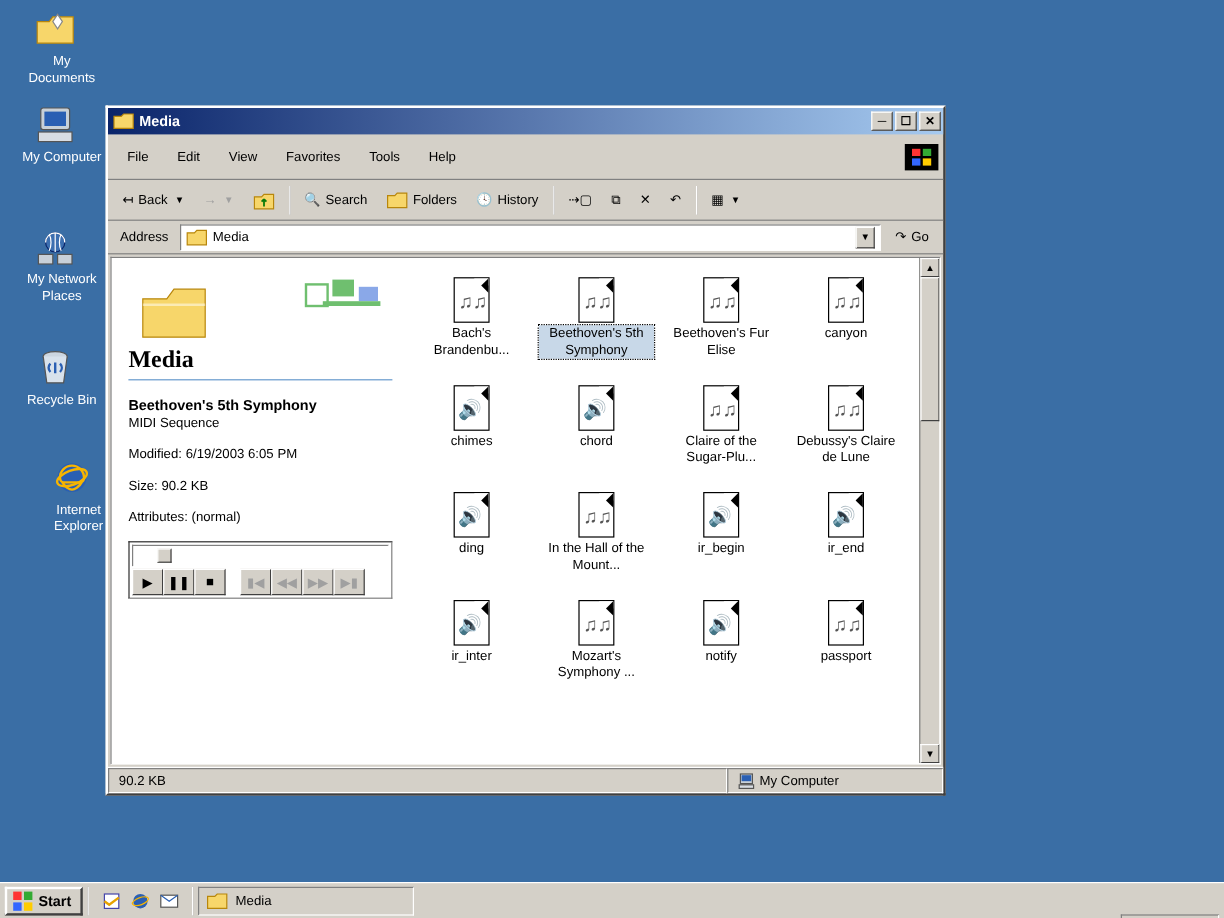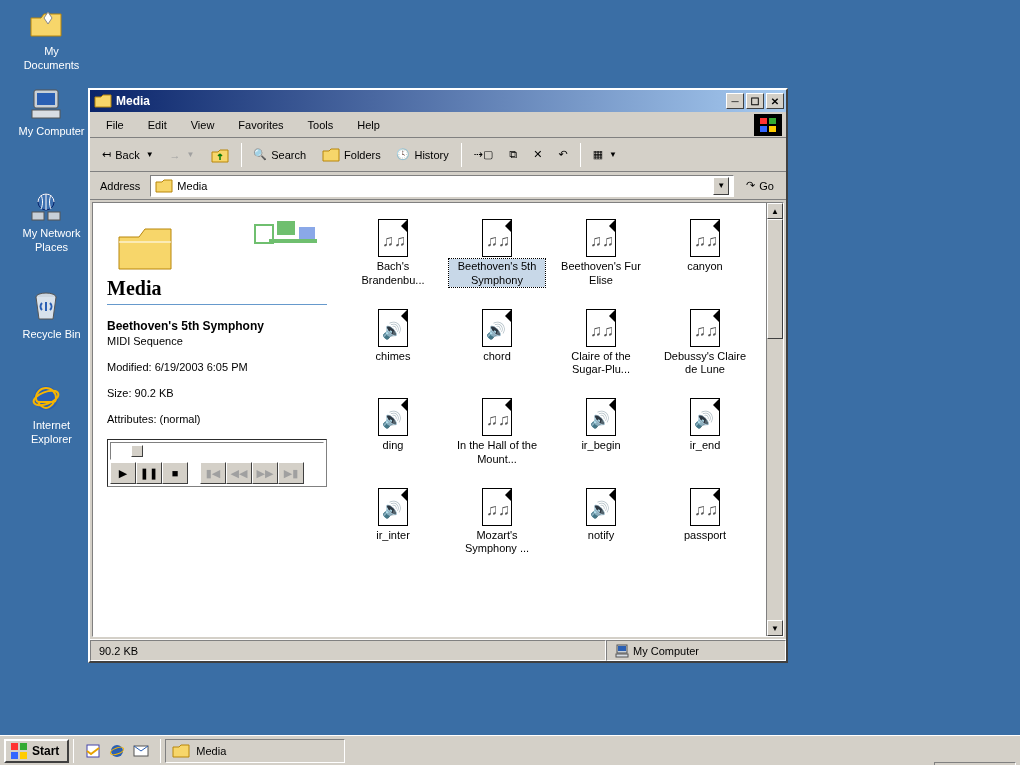--- a/index.html
+++ b/index.html
@@ -33,21 +33,21 @@
 .titlebar .title { display: flex; align-items: center; gap: 4px; padding-left: 2px; }
 .titlebar .title span { color: #fff; font-weight: bold; font-size: 12px; }
 .titlebar .controls { display: flex; gap: 2px; }
 .titlebar .controls button {
   width: 18px; height: 16px; font-size: 10px; font-weight: bold;
   background: #d4d0c8; border: 1px solid; border-color: #fff #404040 #404040 #fff;
   display: flex; align-items: center; justify-content: center; cursor: pointer;
   font-family: Tahoma;
 }
 .menubar {
-  height: 26px; display: flex; align-items: center;
+  height: 38px; display: flex; align-items: center;
   border-bottom: 1px solid #808080;
   padding: 0 4px;
 }
 .menubar .menu-item { padding: 4px 12px; cursor: pointer; }
 .menubar .throbber { margin-left: auto; width: 28px; height: 22px; background: #000; display:flex;align-items:center;justify-content:center;}
 
 .toolbar {
   height: 34px; display: flex; align-items: center; gap: 4px;
   padding: 2px 6px; border-bottom: 1px solid #808080;
 }
@@ -156,21 +156,21 @@
 <div class="desktop-icon" style="top:289px;left:6px">
   <div class="ico">
     <svg width="36" height="36" viewBox="0 0 36 36">
         <ellipse cx="18" cy="8" rx="10" ry="4" fill="#ccd6e0" stroke="#555"></ellipse>
         <path d="M8 8l3 22h14l3-22" fill="#d8e2ec" stroke="#555"></path>
         <path d="M14 14c-2 2-2 5 0 7m8-7c2 2 2 5 0 7m-4-8v9" stroke="#2a5fb3" fill="none" stroke-width="2"></path>
       </svg>
   </div>
   <span class="label">Recycle Bin</span>
 </div>
-<div class="desktop-icon" style="top:380px;left:6px">
+<div class="desktop-icon" style="top:380px;left:20px">
   <div class="ico">
     <svg width="36" height="36" viewBox="0 0 36 36">
         <circle cx="18" cy="18" r="12" fill="#2a5fb3"></circle>
         <path d="M8 18a10 10 0 0120 0c0 2-1 4-3 4H11c-2 0-3-2-3-4z M10 22c2 4 6 6 8 6s6-2 8-6" stroke="#f7b500" stroke-width="2" fill="none"></path>
         <ellipse cx="18" cy="18" rx="13" ry="6" fill="none" stroke="#f7b500" stroke-width="2" transform="rotate(-20 18 18)"></ellipse>
       </svg>
   </div>
   <span class="label">Internet Explorer</span>
 </div>
 

